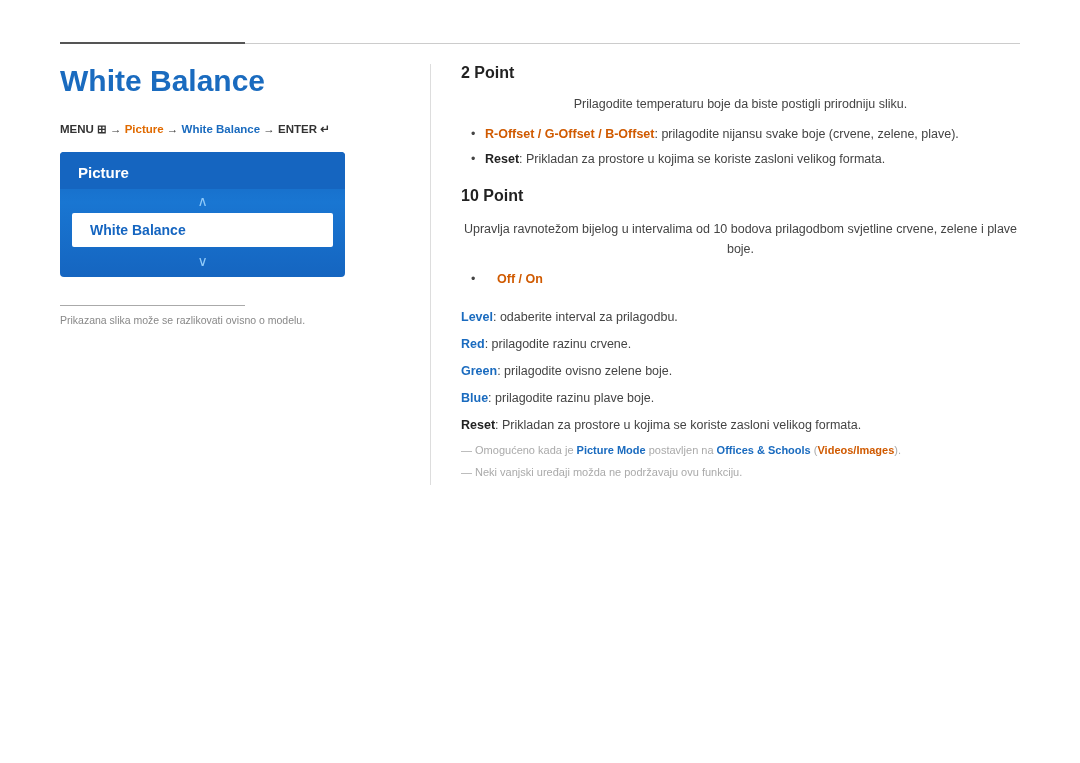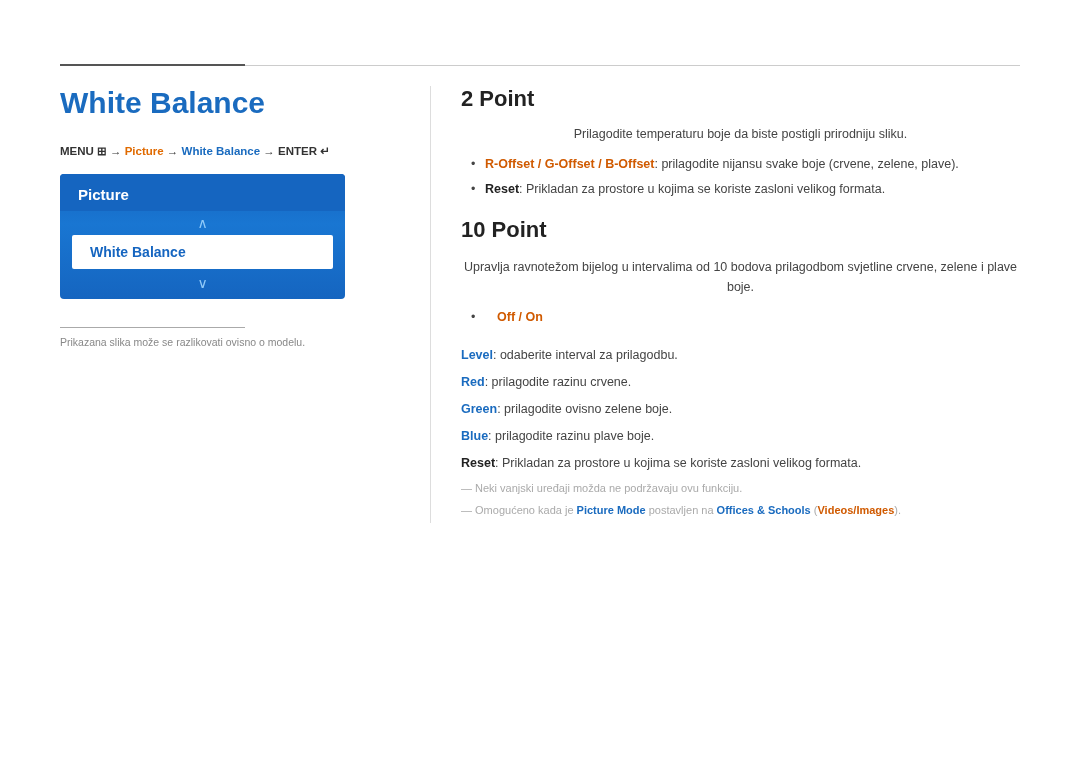--- a/index.html
+++ b/index.html
@@ -7,21 +7,21 @@
     body {
       background: #ffffff;
       font-family: 'Arial', sans-serif;
       font-size: 13px;
       color: #333;
       width: 1080px;
       min-height: 763px;
     }
 
     .page-container {
-      padding: 64px 60px;
+      padding: 42px 60px;
     }
 
     .page-title {
       font-size: 30px;
       font-weight: bold;
       color: #1a6bbf;
       margin-bottom: 24px;
     }
 
     .menu-path {
@@ -115,21 +115,21 @@
       padding-right: 20px;
     }
 
     .right-col {
       flex: 1;
       padding-left: 30px;
       border-left: 1px solid #ddd;
     }
 
     .section-title {
-      font-size: 22px;
+      font-size: 16px;
       font-weight: bold;
       color: #222;
       margin-bottom: 12px;
     }
 
     .section-desc {
       font-size: 12.5px;
       color: #444;
       margin-bottom: 10px;
       line-height: 1.6;
@@ -270,21 +270,21 @@
         <span class="blue-bold">Green</span><span>: prilagodite ovisno zelene boje.</span>
       </div>
       <div class="detail-line">
         <span class="blue-bold">Blue</span><span>: prilagodite razinu plave boje.</span>
       </div>
       <div class="detail-line">
         <span class="bold-label">Reset</span><span>: Prikladan za prostore u kojima se koriste zasloni velikog formata.</span>
       </div>
 
       <p class="note-line">
-        <span>Neki vanjski uređaji možda ne podržavaju ovu funkciju.</span>
+        <span>Omogućeno kada je </span><span class="note-highlight">Picture Mode</span><span> postavljen na </span><span class="note-highlight">Offices &amp; Schools</span><span> (</span><span class="note-orange">Videos/Images</span><span>).</span>
       </p>
       <p class="note-line">
-        <span>Omogućeno kada je </span><span class="note-highlight">Picture Mode</span><span> postavljen na </span><span class="note-highlight">Offices &amp; Schools</span><span> (</span><span class="note-orange">Videos/Images</span><span>).</span>
+        <span>Neki vanjski uređaji možda ne podržavaju ovu funkciju.</span>
       </p>
 
     </div>
   </div>
 </div>
 
 </body></html>

